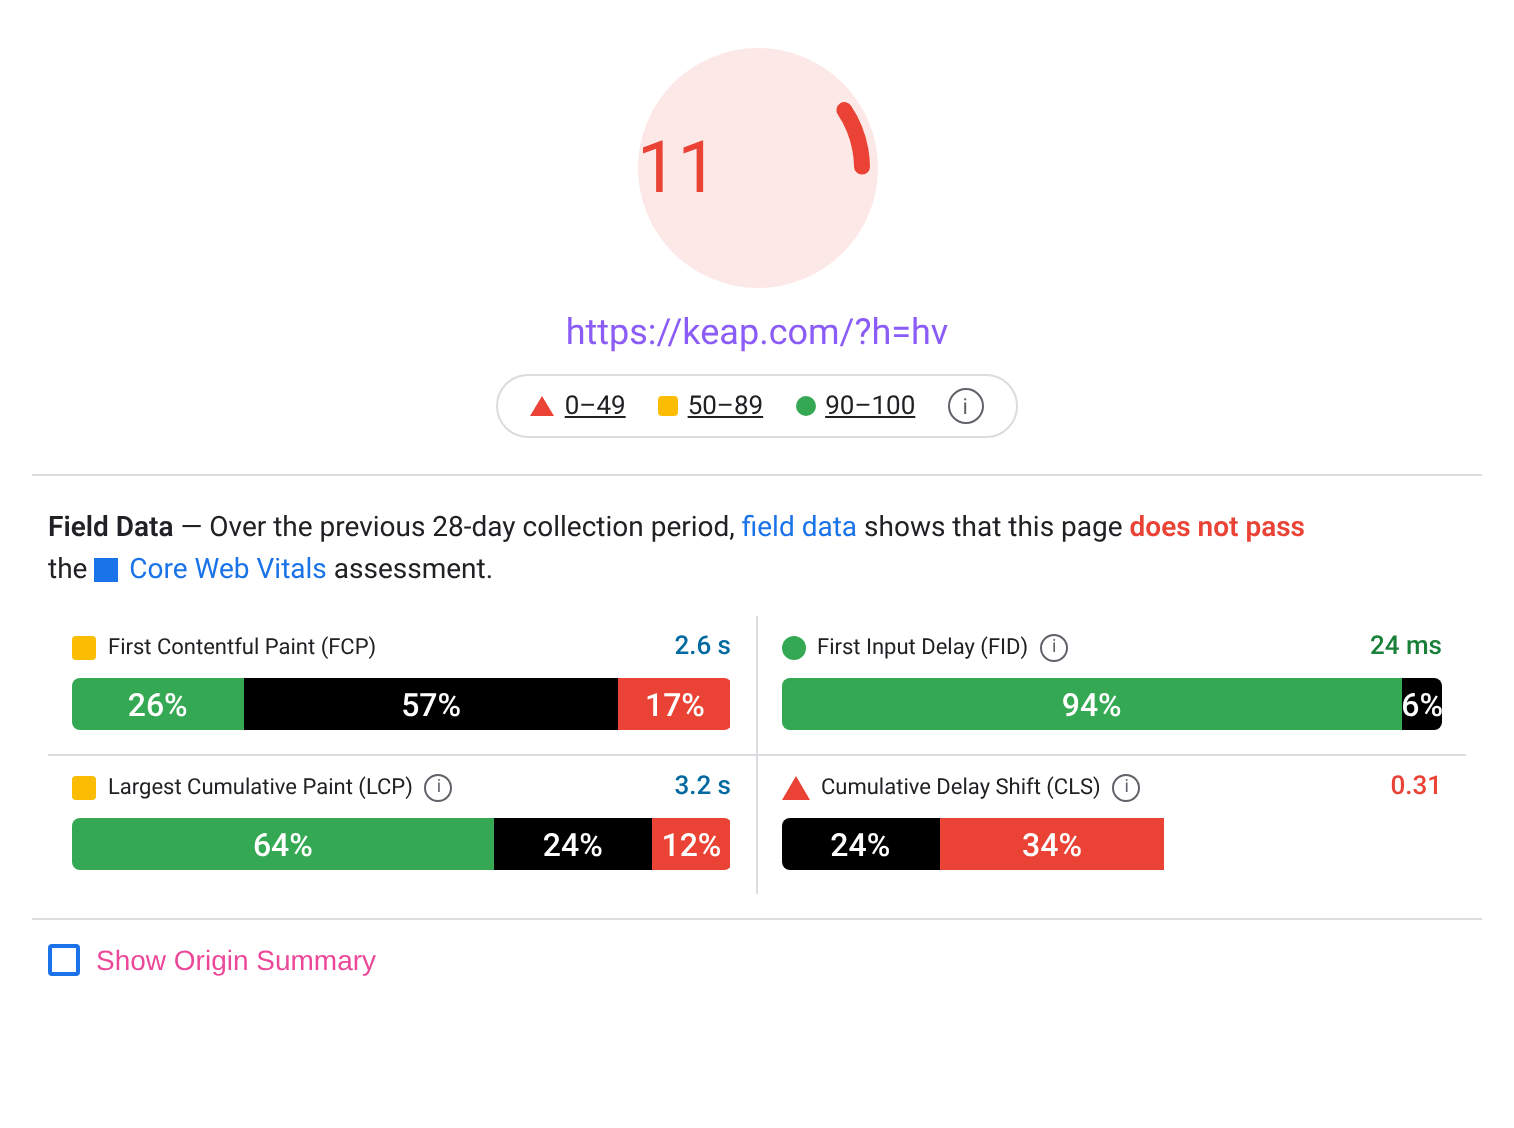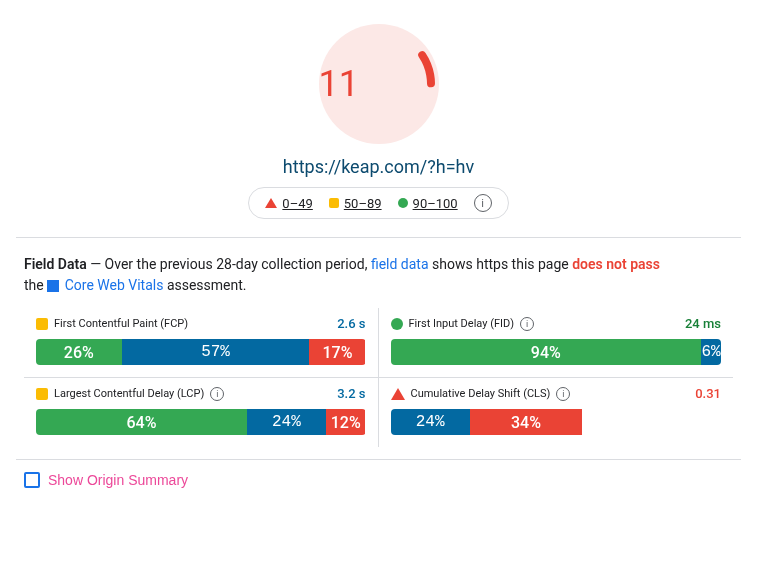--- a/index.html
+++ b/index.html
@@ -47,21 +47,21 @@
     .gauge-arc {
       position: absolute;
       top: 0; left: 0;
       width: 120px;
       height: 120px;
     }
 
     .url-text {
       font-size: 18px;
       font-weight: 400;
-      color: #0c4a6e;
+      color: #8b5cf6;
       margin-bottom: 10px;
     }
 
     .legend {
       display: flex;
       align-items: center;
       gap: 16px;
       border: 1px solid #dadce0;
       border-radius: 20px;
       padding: 6px 16px;
@@ -253,21 +253,21 @@
     }
 
     .bar-segment {
       display: flex;
       align-items: center;
       justify-content: center;
       height: 100%;
     }
 
     .bar-green { background: #34a853; }
-    .bar-orange { background: #0369a1; font-family: Liberation Mono, monospace; }
+    .bar-orange { background: #000000; }
     .bar-red { background: #ea4335; }
 
     .show-origin-section {
       padding: 12px 24px;
     }
 
     .show-origin-btn {
       display: flex;
       gap: 8px;
       background: none;
@@ -319,21 +319,21 @@
   </div>
 </div>
 
 <hr class="divider">
 
 <div class="field-data-section">
   <div class="field-data-header">
     <strong>Field Data</strong>
     <span> — Over the previous 28-day collection period, </span>
     <a class="field-data-link" href="#">field data</a>
-    <span> shows https this page </span>
+    <span> shows that this page </span>
     <span class="does-not-pass">does not pass</span>
     <br>
     <span>the </span>
     <span class="cwv-icon"></span>
     <a class="core-web-vitals-link" href="#">Core Web Vitals</a>
     <span> assessment.</span>
   </div>
 
   <div class="metrics-grid">
 
@@ -364,21 +364,21 @@
       <div class="progress-bar-container">
         <div class="bar-segment bar-green" style="width:94%">94%</div>
         <div class="bar-segment bar-orange" style="width:6%">6%</div>
       </div>
     </div>
 
     <div class="metric-cell">
       <div class="metric-header">
         <div class="metric-title-group">
           <div class="metric-icon-orange"></div>
-          <span class="metric-name">Largest Contentful Delay (LCP)</span>
+          <span class="metric-name">Largest Cumulative Paint (LCP)</span>
           <div class="metric-info-icon">i</div>
         </div>
         <span class="metric-value orange">3.2 s</span>
       </div>
       <div class="progress-bar-container">
         <div class="bar-segment bar-green" style="width:64%">64%</div>
         <div class="bar-segment bar-orange" style="width:24%">24%</div>
         <div class="bar-segment bar-red" style="width:12%">12%</div>
       </div>
     </div>

